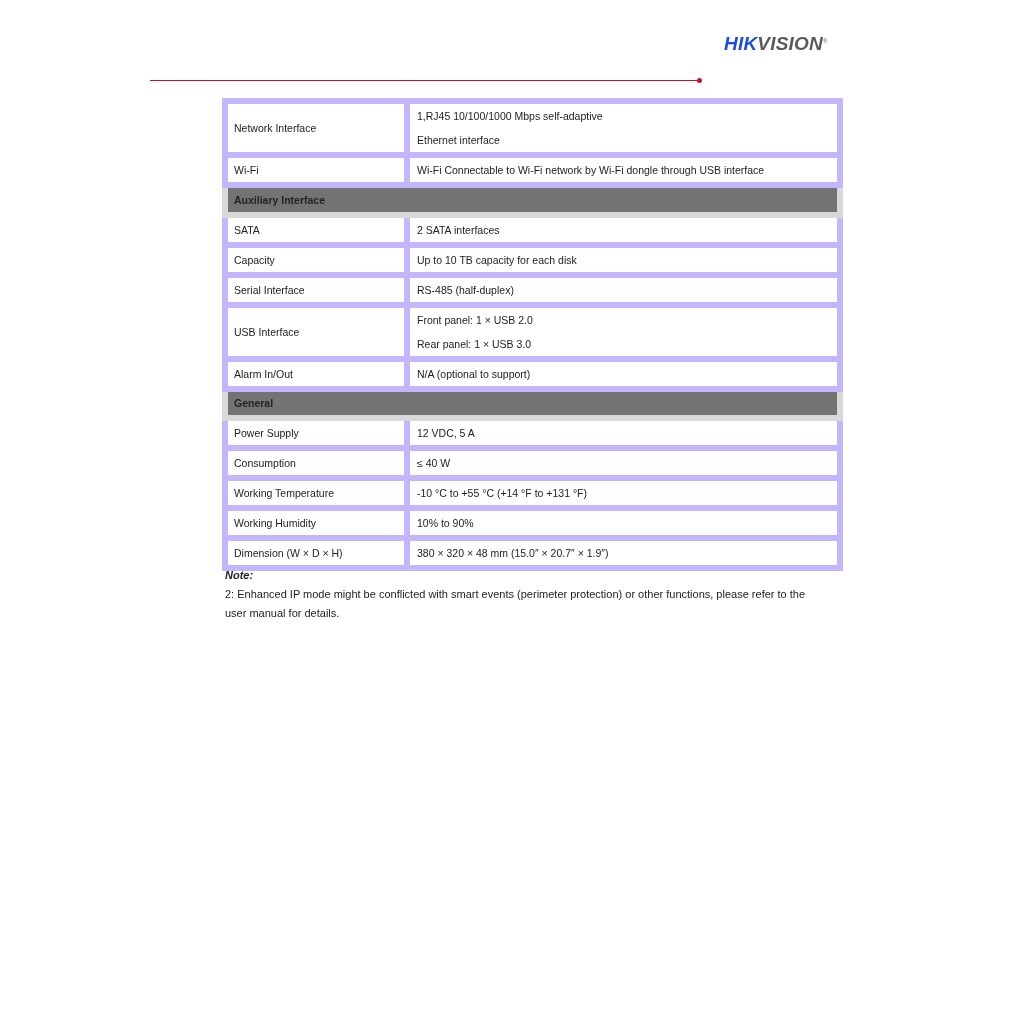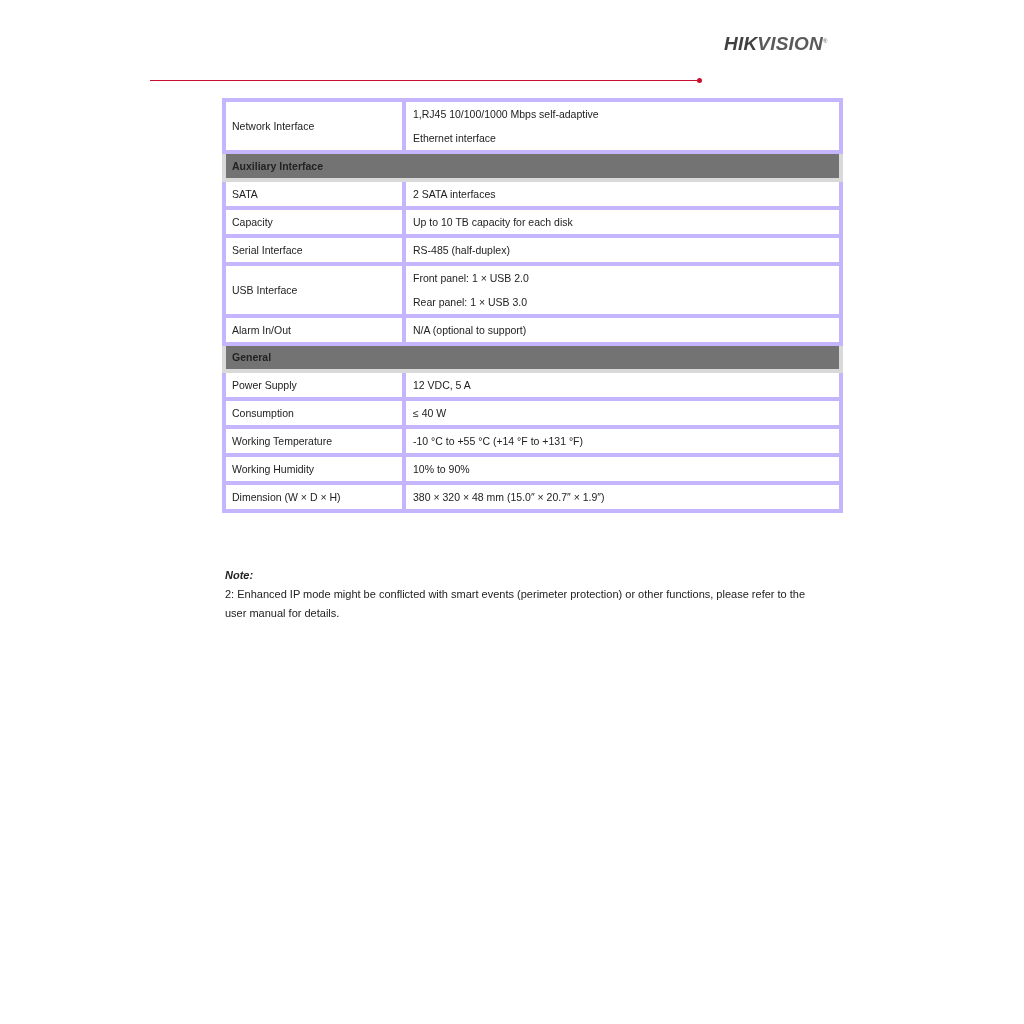--- a/index.html
+++ b/index.html
@@ -1,28 +1,28 @@
 <!DOCTYPE html>
 <html><head>
 <meta charset="utf-8">
 <style>
   html, body { margin: 0; padding: 0; background: #ffffff; }
   body { width: 1024px; height: 1024px; position: relative; overflow: hidden;
          font-family: "Liberation Sans", sans-serif; color: #222; }
   .logo { position: absolute; left: 724px; top: 33px; font-family: "Liberation Sans", sans-serif;
           font-weight: bold; font-style: italic; font-size: 19px; letter-spacing: 0.2px; }
-  .logo .hik { color: #404040; }
+  .logo .hik { color: #1d4ed8; }
   .logo .vision { color: #5a5a5a; }
   .logo .reg { font-size: 6px; vertical-align: super; color: #888; font-style: normal; }
   .rule { position: absolute; left: 150px; top: 80px; width: 547px; height: 1px; background: #c8102e; }
   .rule-dot { position: absolute; left: 697px; top: 78px; width: 5px; height: 5px; border-radius: 50%; background: #c8102e; }
 
   table.spec { position: absolute; left: 222px; top: 98px; width: 621px; border-collapse: collapse;
                font-size: 10.5px; color: #222; }
-  table.spec td { border: 4px solid #c4b5fd; padding: 0 6px; height: 23.5px; vertical-align: middle; }
+  table.spec td { border: 6px solid #c4b5fd; padding: 0 6px; height: 23.5px; vertical-align: middle; }
   table.spec td.k { width: 164px; }
   table.spec td.v { padding-left: 7px; }
   table.spec tr.section td { background: #737373; font-weight: bold; border-color: #d9d9d9; }
   table.spec .line { display: block; line-height: 24px; }
 
   .notes { position: absolute; left: 225px; top: 566px; width: 590px; font-size: 11px; line-height: 19px; color: #222; }
   .notes .title { font-weight: bold; font-style: italic; }
 </style>
 </head>
 <body>
@@ -33,20 +33,26 @@
 <div class="rule"></div>
 <div class="rule-dot"></div>
 
 <table class="spec">
   <tbody id="spec-body">
       <tr>
         <td class="k">Network Interface</td>
         <td class="v">
           <span class="line">1,RJ45 10/100/1000 Mbps self-adaptive</span>
           <span class="line">Ethernet interface</span>
+        </td>
+      </tr>
+      <tr>
+        <td class="k">Wi-Fi</td>
+        <td class="v">
+          <span class="line">Wi-Fi Connectable to Wi-Fi network by Wi-Fi dongle through USB interface</span>
         </td>
       </tr>
       <tr class="section">
         <td colspan="2">Auxiliary Interface</td>
       </tr>
       <tr>
         <td class="k">SATA</td>
         <td class="v">
           <span class="line">2 SATA interfaces</span>
         </td>

